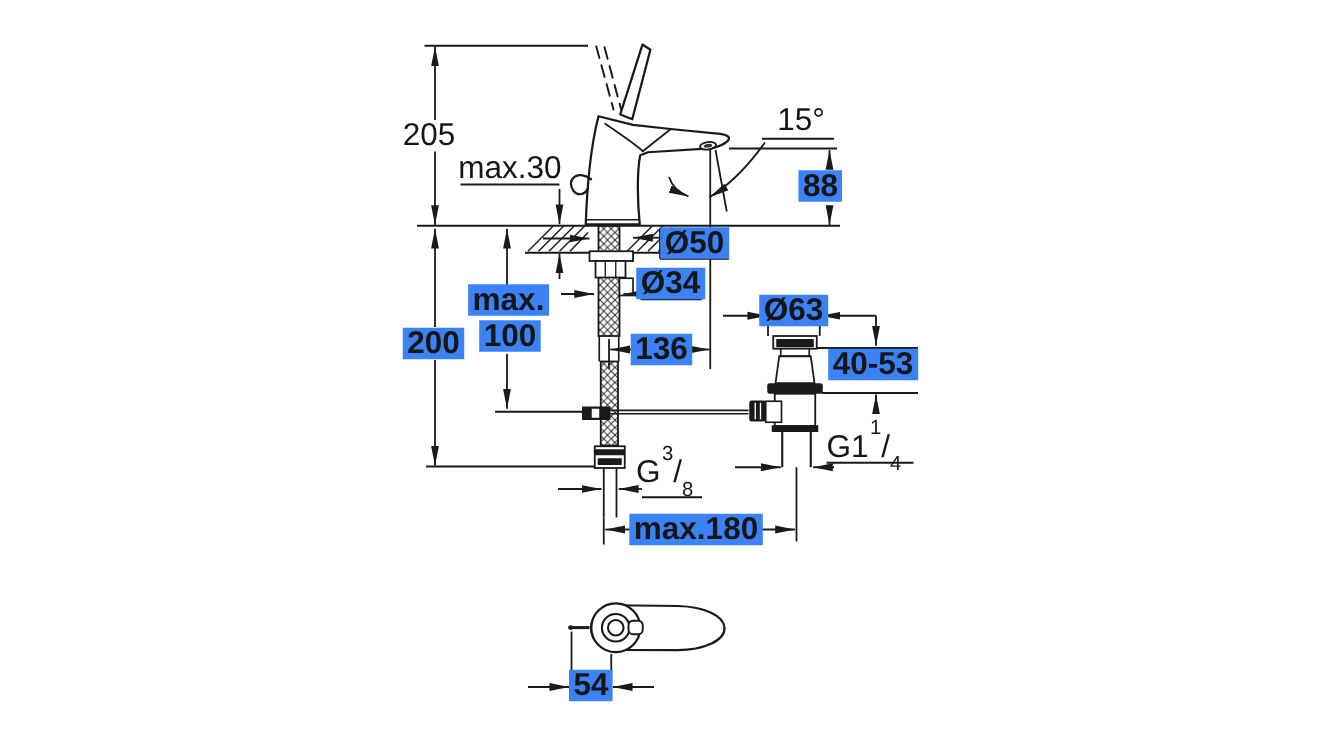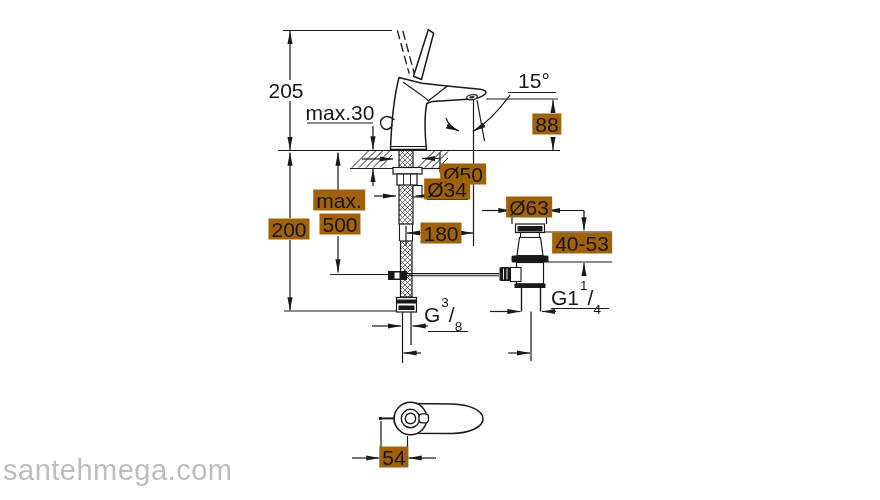--- a/index.html
+++ b/index.html
@@ -1,21 +1,21 @@
 <!DOCTYPE html>
 <html><head>
 <meta charset="utf-8">
 <style>
   html,body{margin:0;padding:0;background:#fff;}
   #canvas{position:relative;width:728px;height:500px;background:#fff;overflow:hidden;
           font-family:"Liberation Sans", sans-serif;}
   #drawing{position:absolute;left:0;top:0;}
   .d{position:absolute;font-size:21px;color:#161616;transform:translate(-50%,-50%);
      white-space:nowrap;line-height:1;}
-  .bg{background:#a16207;padding:0 3px;}
+  .bg{background:#3b82f6;padding:0 3px;font-weight:bold;}
   .la{transform:translateY(-50%);} 
   .thread sup{font-size:13.5px;position:relative;top:-7px;margin-left:1px;}
   .thread sub{font-size:13.5px;position:relative;top:4px;}
   #watermark{position:absolute;left:3px;top:456px;font-size:29px;color:#bdbdbd;
      letter-spacing:.5px;transform:none;}
 </style>
 </head>
 <body>
 
 <div id="canvas">
@@ -165,33 +165,33 @@
     <line x1="436" y1="458" x2="408.5" y2="458" marker-end="url(#ah)"></line>
     <path d="M510,95 Q492,120 473,131.5" marker-end="url(#ah)"></path>
     <path d="M446,118 Q449,127 459,131" marker-end="url(#ah)"></path>
   </g>
 </svg>
 
 <div class="d" style="left:286px;top:90px">205</div>
 <div class="d" style="left:340px;top:112px">max.30</div>
 <div class="d" style="left:534px;top:80px">15°</div>
 <div class="d bg" style="left:547px;top:124px">88</div>
-<div class="d bg" style="left:463px;top:174px">Ø50</div>
+<div class="d bg" style="left:463px;top:162px">Ø50</div>
 <div class="d bg" style="left:447px;top:189px">Ø34</div>
 <div class="d bg" style="left:339px;top:200px">max.</div>
-<div class="d bg" style="left:340px;top:224px">500</div>
+<div class="d bg" style="left:340px;top:224px">100</div>
 <div class="d bg" style="left:289px;top:229px">200</div>
-<div class="d bg" style="left:441px;top:233px">180</div>
+<div class="d bg" style="left:441px;top:233px">136</div>
 <div class="d bg" style="left:529px;top:207px">Ø63</div>
 <div class="d bg" style="left:582px;top:243px">40-53</div>
+<div class="d bg" style="left:464px;top:353px">max.180</div>
 <div class="d bg" style="left:394px;top:457px">54</div>
 
 <div class="d la thread" style="left:424px;top:316px">
   <span>G</span><sup>3</sup><span>/</span><sub>8</sub>
 </div>
 
 <div class="d la thread" style="left:551px;top:299px">
   <span>G1</span><sup>1</sup><span>/</span><sub>4</sub>
 </div>
 
-<div class="d" id="watermark">santehmega.com</div>
 
 </div>
 
 </body></html>

